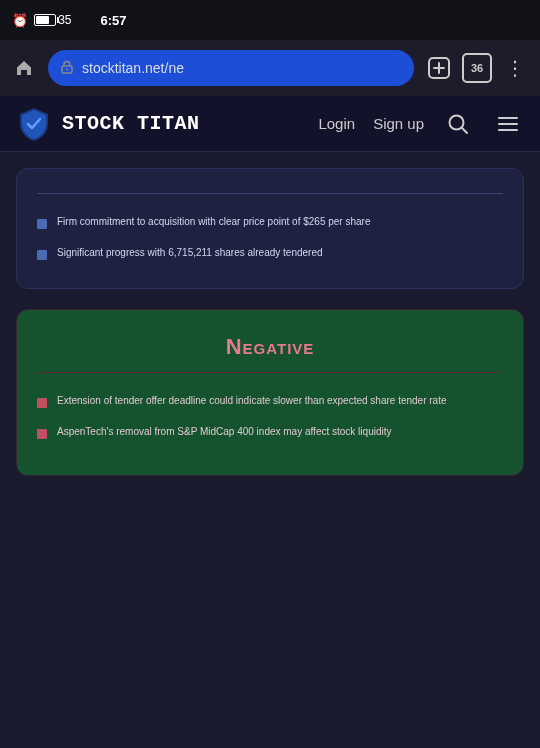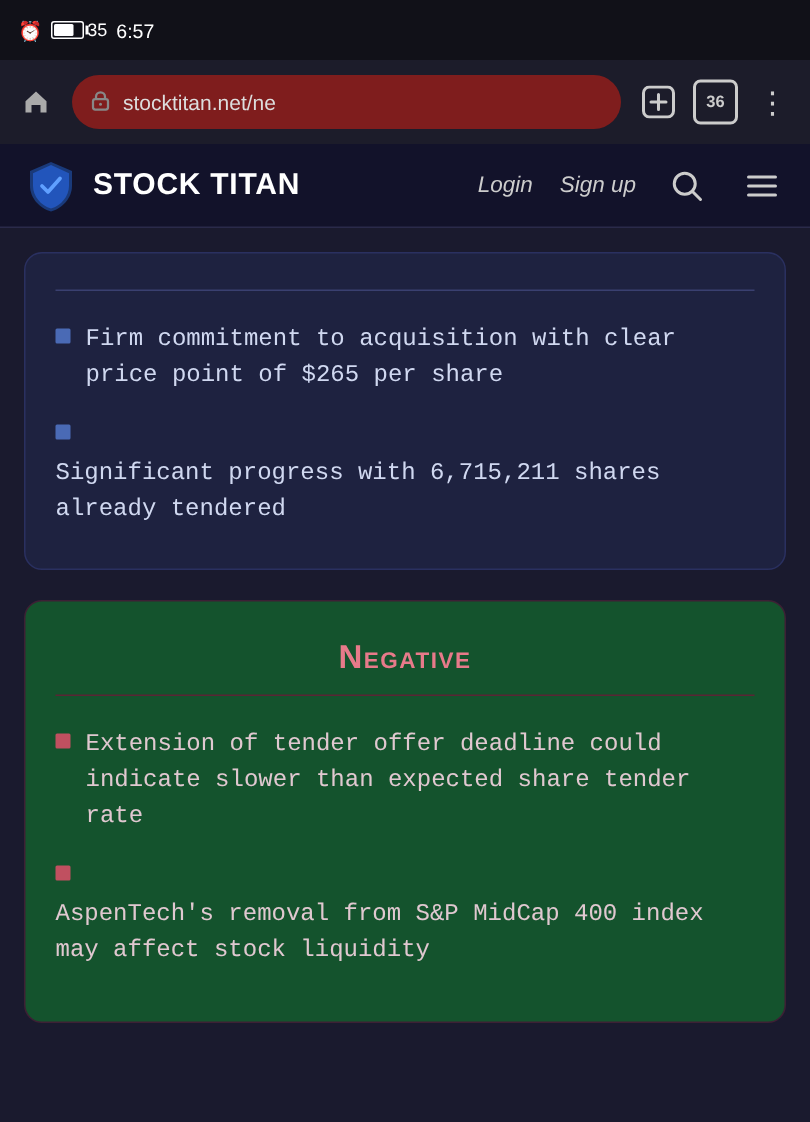--- a/index.html
+++ b/index.html
@@ -88,21 +88,21 @@
       display: flex;
       align-items: center;
       justify-content: center;
       color: #aaa;
       font-size: 18px;
       cursor: pointer;
     }
     .browser-url-bar {
       flex: 1;
       height: 36px;
-      background: #7f1d1d;
+      background: #1d4ed8;
       border-radius: 18px;
       display: flex;
       align-items: center;
       padding: 0 12px;
       gap: 8px;
       color: #ccc;
       font-size: 14px;
     }
     .url-icon {
       font-size: 14px;
@@ -159,32 +159,32 @@
     .nav-logo-icon {
       width: 36px;
       height: 36px;
     }
     .nav-logo-text {
       font-size: 20px;
       font-weight: 800;
       color: #fff;
       letter-spacing: 0.5px;
       text-transform: uppercase;
+      font-family: Liberation Mono, monospace;
     }
     .nav-links {
       display: flex;
       align-items: center;
       gap: 18px;
     }
     .nav-link {
       color: #ccc;
       font-size: 15px;
       font-weight: 500;
       cursor: pointer;
-      font-style: italic;
     }
     .nav-icon-btn {
       width: 32px;
       height: 32px;
       display: flex;
       align-items: center;
       justify-content: center;
       color: #ccc;
       font-size: 20px;
       cursor: pointer;
@@ -236,29 +236,27 @@
     .card-list {
       list-style: none;
       padding: 0;
     }
 
     .card-list li {
       display: flex;
       align-items: flex-start;
       gap: 10px;
       margin-bottom: 16px;
-      font-size: 16px;
+      font-size: 10px;
       line-height: 1.5;
       color: #d0d8f0;
-      font-family: Liberation Mono, monospace;
     }
 
     .card-list li:last-child {
       margin-bottom: 0;
-      flex-direction: column;
     }
 
     .bullet {
       width: 10px;
       height: 10px;
       background: #4a6ab5;
       border-radius: 1px;
       flex-shrink: 0;
       margin-top: 5px;
     }
@@ -292,21 +290,21 @@
 
 <div class="status-bar">
   <div class="status-right">
     <span style="font-size:13px;">⏰</span>
     <div class="battery-box">
       <div class="battery-icon">
         <div class="battery-fill"></div>
       </div>
       <span style="font-size:12px;">35</span>
     </div>
-    <span style="font-weight:400;">6:57</span>
+    <span style="font-weight:700;margin-left:23px;">6:57</span>
   </div>
 </div>
 
 <div class="browser-bar">
   <div class="browser-home-btn">
     <svg width="20" height="20" viewBox="0 0 20 20" fill="none" xmlns="http://www.w3.org/2000/svg">
       <path d="M3 9.5L10 3L17 9.5V17H13V12H7V17H3V9.5Z" fill="#aaa"></path>
     </svg>
   </div>
   <div class="browser-url-bar">

